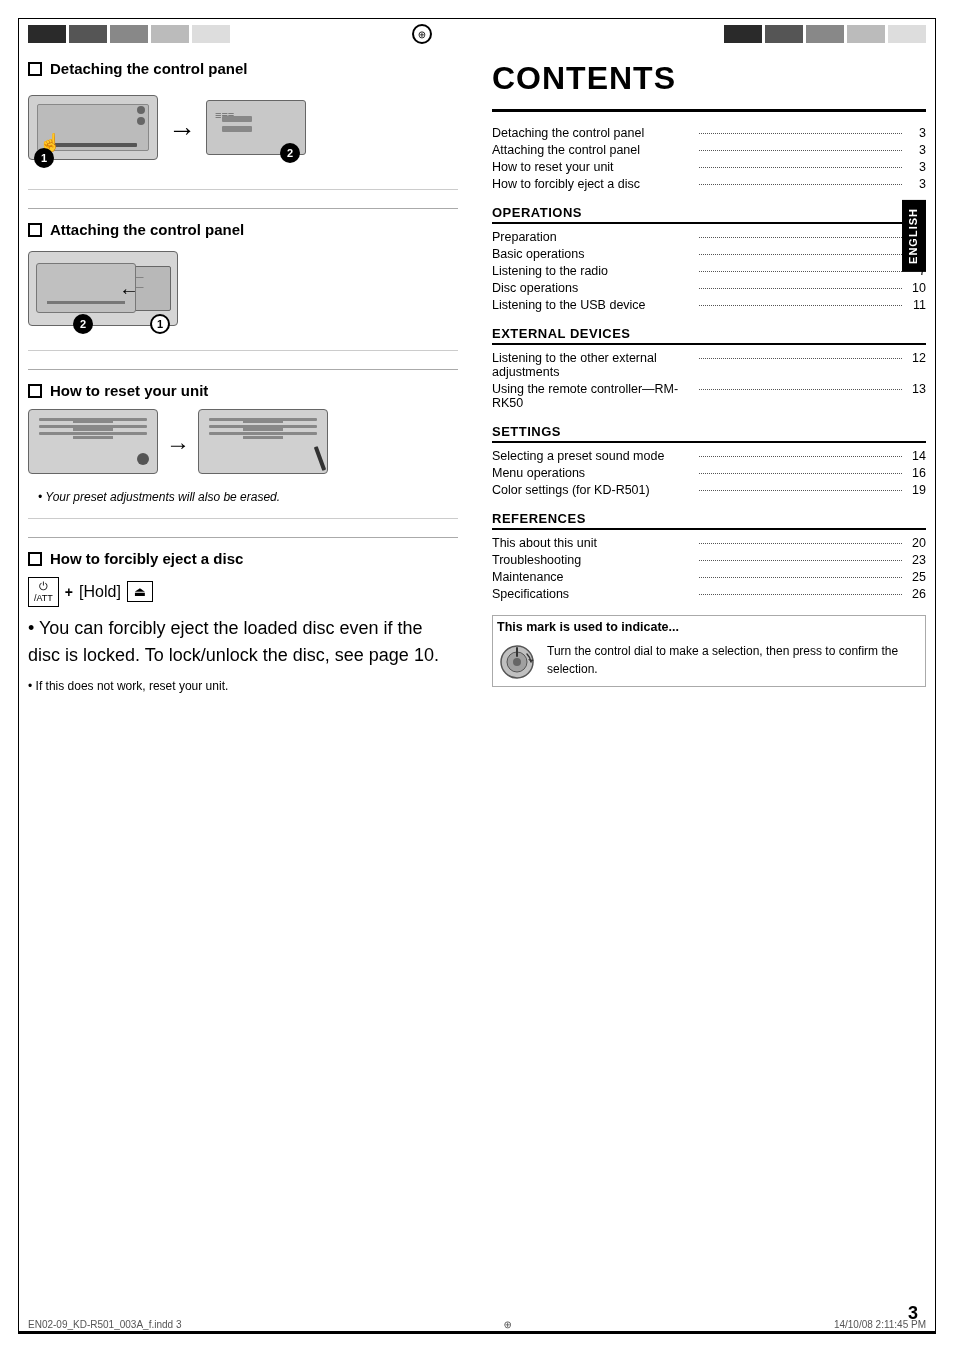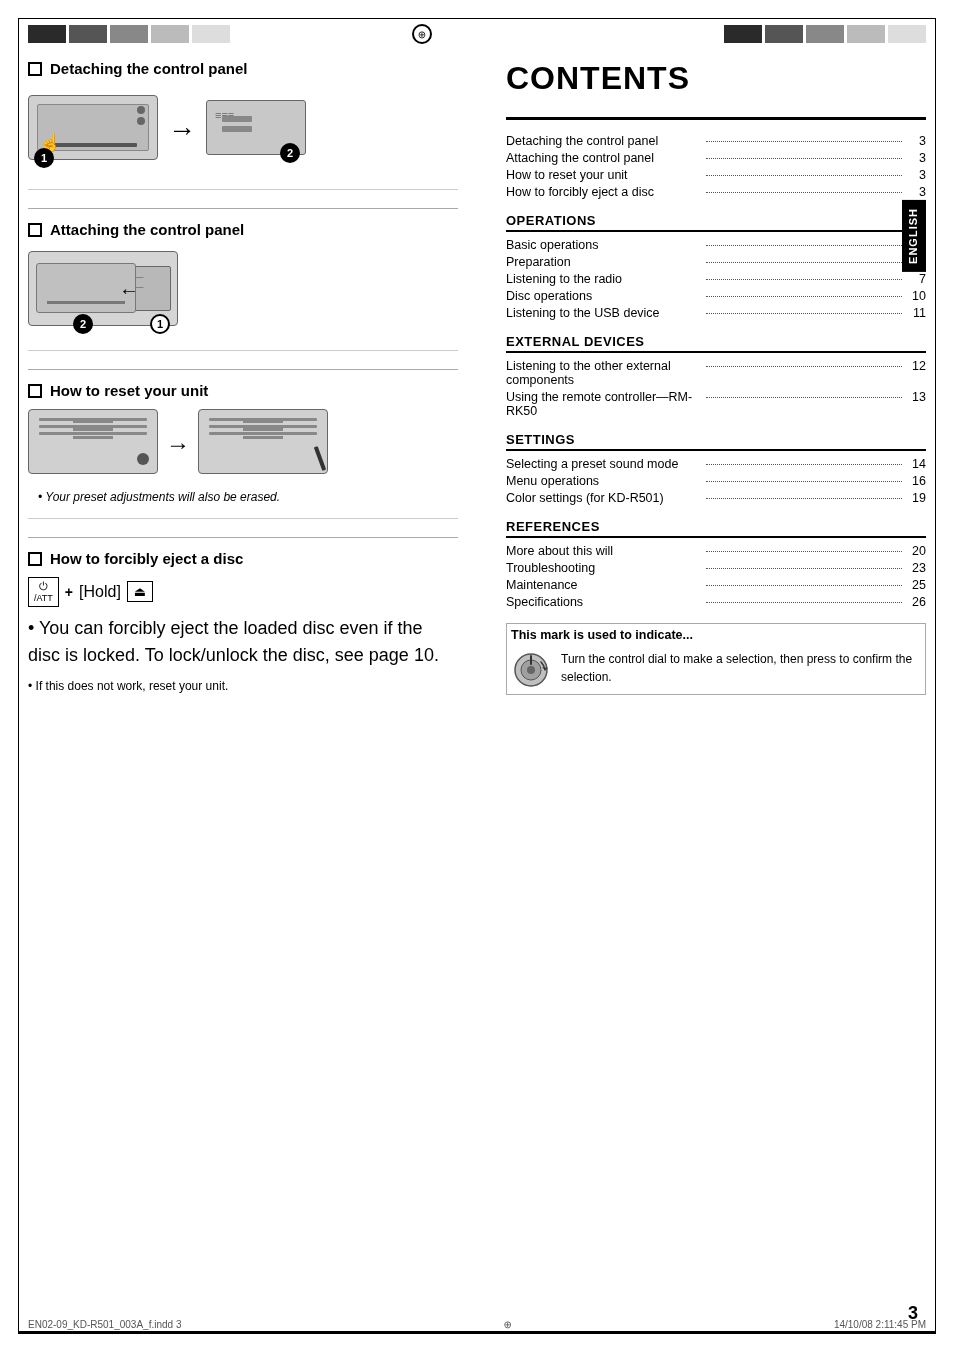--- a/index.html
+++ b/index.html
@@ -88,21 +88,21 @@
     }
 
     
     .main-content {
       position: absolute;
       top: 60px;
       left: 28px;
       right: 28px;
       bottom: 60px;
       display: flex;
-      gap: 14px;
+      gap: 0;
     }
 
     
     .left-col {
       width: 450px;
       flex-shrink: 0;
       padding-right: 20px;
     }
 
     
@@ -205,21 +205,21 @@
       flex: 1;
       padding-left: 14px;
       border-left: none;
     }
 
     .contents-title {
       font-size: 32px;
       font-weight: bold;
       border-bottom: 3px solid #000;
       margin-bottom: 14px;
-      padding-bottom: 20px;
+      padding-bottom: 12px;
       letter-spacing: 1px;
     }
 
     .toc-section {
       margin-bottom: 14px;
     }
 
     .toc-section-title {
       font-size: 13px;
       font-weight: bold;
@@ -582,49 +582,49 @@
       <span class="toc-dots"></span>
       <span class="toc-page">3</span>
     </div>
         </div>
     </div>
 
     <div id="toc-sections">
         <div class="toc-section">
           <div class="toc-section-title">OPERATIONS</div>
           <div class="toc-item">
+        <span class="toc-item-label">Preparation</span>
+        <span class="toc-dots"></span>
+        <span class="toc-page">6</span>
+      </div>
+          <div class="toc-item">
         <span class="toc-item-label">Basic operations</span>
         <span class="toc-dots"></span>
         <span class="toc-page">4</span>
-      </div>
-          <div class="toc-item">
-        <span class="toc-item-label">Preparation</span>
-        <span class="toc-dots"></span>
-        <span class="toc-page">6</span>
       </div>
           <div class="toc-item">
         <span class="toc-item-label">Listening to the radio</span>
         <span class="toc-dots"></span>
         <span class="toc-page">7</span>
       </div>
           <div class="toc-item">
         <span class="toc-item-label">Disc operations</span>
         <span class="toc-dots"></span>
         <span class="toc-page">10</span>
       </div>
           <div class="toc-item">
         <span class="toc-item-label">Listening to the USB device</span>
         <span class="toc-dots"></span>
         <span class="toc-page">11</span>
       </div>
         </div>
         <div class="toc-section">
           <div class="toc-section-title">EXTERNAL DEVICES</div>
           <div class="toc-item">
-        <span class="toc-item-label">Listening to the other external components</span>
+        <span class="toc-item-label">Listening to the other external adjustments</span>
         <span class="toc-dots"></span>
         <span class="toc-page">12</span>
       </div>
           <div class="toc-item">
         <span class="toc-item-label">Using the remote controller—RM-RK50</span>
         <span class="toc-dots"></span>
         <span class="toc-page">13</span>
       </div>
         </div>
         <div class="toc-section">
@@ -641,21 +641,21 @@
       </div>
           <div class="toc-item">
         <span class="toc-item-label">Color settings (for KD-R501)</span>
         <span class="toc-dots"></span>
         <span class="toc-page">19</span>
       </div>
         </div>
         <div class="toc-section">
           <div class="toc-section-title">REFERENCES</div>
           <div class="toc-item">
-        <span class="toc-item-label">More about this will</span>
+        <span class="toc-item-label">This about this unit</span>
         <span class="toc-dots"></span>
         <span class="toc-page">20</span>
       </div>
           <div class="toc-item">
         <span class="toc-item-label">Troubleshooting</span>
         <span class="toc-dots"></span>
         <span class="toc-page">23</span>
       </div>
           <div class="toc-item">
         <span class="toc-item-label">Maintenance</span>

